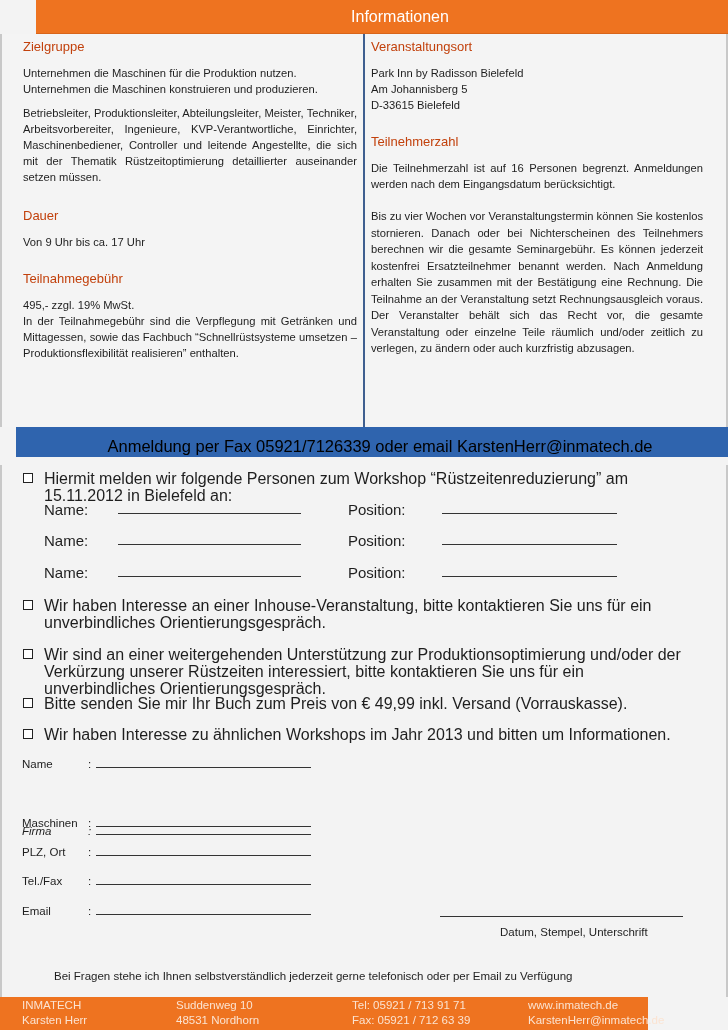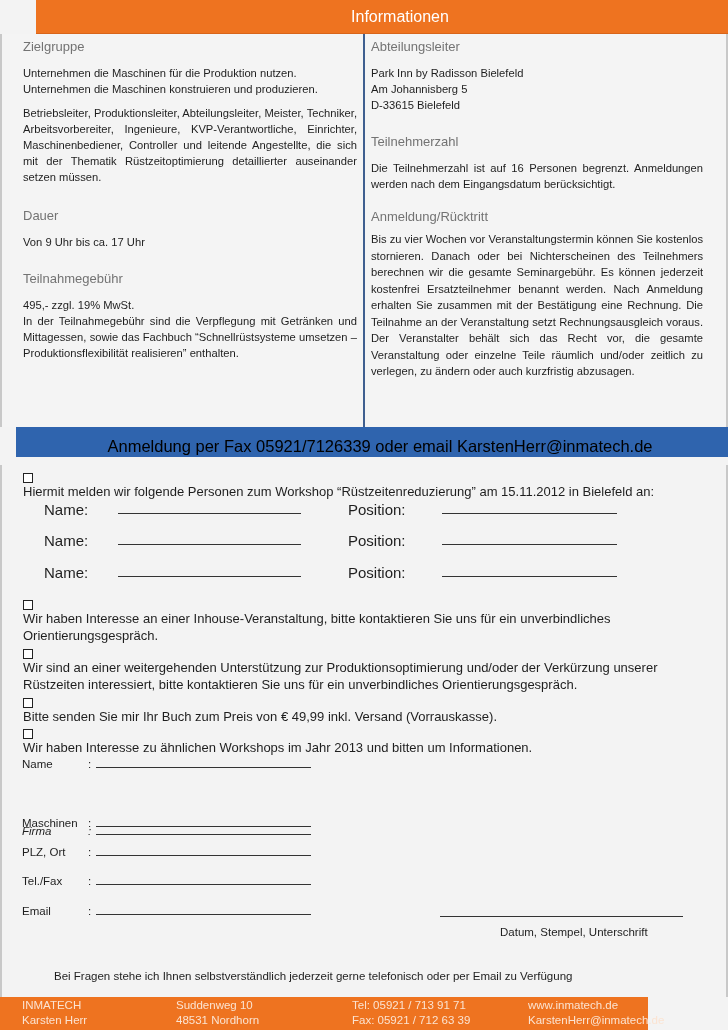--- a/index.html
+++ b/index.html
@@ -7,33 +7,33 @@
   body { font-family: "Liberation Sans", "DejaVu Sans", sans-serif; color: #1e1e1e; position: relative; }
 
   .orange-bar { position: absolute; left: 0; top: 0; width: 728px; height: 34px; background: #ee7320; color: #fff; text-align: center; font-size: 16px; line-height: 34px; border-bottom: 1px solid #d8651a; margin-left: 36px; }
 
   .info-area { position: absolute; left: 0; top: 34px; width: 728px; height: 393px; background: #f4f4f4; border-left: 2px solid #c8c8c8; border-right: 2px solid #c8c8c8; }
   .divider-v { position: absolute; left: 363px; top: 34px; width: 2px; height: 393px; background: #3f5f8f; }
 
   .col { position: absolute; top: 38px; font-size: 11.2px; line-height: 16px; }
   .col-left { left: 23px; width: 334px; }
   .col-right { left: 371px; width: 332px; }
-  .sec-title { font-size: 13px; line-height: 18px; margin-bottom: 9px; color: #737373; }
+  .sec-title { font-size: 13px; line-height: 18px; margin-bottom: 9px; color: #c2410c; }
   .para { text-align: justify; }
   .para-nojust { text-align: left; }
   .mb-8 { margin-bottom: 8px; }
   .mb-20 { margin-bottom: 20px; }
   .mb-22 { margin-bottom: 22px; }
   .mb-16 { margin-bottom: 16px; }
 
   .blue-bar { position: absolute; left: 16px; top: 427px; width: 728px; height: 30px; background: #2f64ae; color: #000000; text-align: center; font-size: 16.5px; line-height: 38px; }
 
   .form-area { position: absolute; left: 0; top: 465px; width: 728px; height: 532px; background: #f3f3f3; border-left: 2px solid #c8c8c8; border-right: 2px solid #c8c8c8; }
 
-  .cb-row { position: absolute; left: 23px; font-size: 13px; line-height: 17px; display: flex; flex-direction: column; }
+  .cb-row { position: absolute; left: 23px; font-size: 16px; line-height: 17px; display: flex; }
   .cb { width: 10px; height: 10px; border: 1.2px solid #222; margin-top: 3px; margin-right: 11px; flex-shrink: 0; background: #fff; cursor: pointer; }
   .cb-text { width: 650px; }
 
   .name-row { position: absolute; left: 44px; font-size: 15px; line-height: 16px; display: flex; gap: 36px; }
   .name-label { width: 38px; }
   .line-field { display: inline-block; border-bottom: 1px solid #333; height: 12px; }
   .pos-label { margin-left: 11px; }
 
   .contact-row { position: absolute; left: 22px; font-size: 11.5px; line-height: 16px; display: flex; }
   .contact-label { width: 66px; }
@@ -63,29 +63,28 @@
 
   <div class="sec-title">Dauer</div>
   <div class="mb-20">Von 9 Uhr bis ca. 17 Uhr</div>
 
   <div class="sec-title">Teilnahmegebühr</div>
   <div>495,- zzgl. 19% MwSt.</div>
   <div class="para">In der Teilnahmegebühr sind die Verpflegung mit Getränken und Mittagessen, sowie das Fachbuch “Schnellrüstsysteme umsetzen – Produktionsflexibilität realisieren” enthalten.</div>
 </div>
 
 <div class="col col-right">
-  <div class="sec-title">Abteilungsleiter</div>
+  <div class="sec-title">Veranstaltungsort</div>
   <div>Park Inn by Radisson Bielefeld</div>
   <div>Am Johannisberg 5</div>
   <div class="mb-20">D-33615 Bielefeld</div>
 
   <div class="sec-title">Teilnehmerzahl</div>
   <div class="para mb-16">Die Teilnehmerzahl ist auf 16 Personen begrenzt. Anmeldungen werden nach dem Eingangsdatum berücksichtigt.</div>
 
-  <div class="sec-title" style="margin-bottom:5px;">Anmeldung/Rücktritt</div>
   <div class="para" style="line-height:16.5px; text-align-last:left;">Bis zu vier Wochen vor Veranstaltungstermin können Sie kostenlos stornieren. Danach oder bei Nichterscheinen des Teilnehmers berechnen wir die gesamte Seminargebühr. Es können jederzeit kostenfrei Ersatzteilnehmer benannt werden. Nach Anmeldung erhalten Sie zusammen mit der Bestätigung eine Rechnung. Die Teilnahme an der Veranstaltung setzt Rechnungsausgleich voraus. Der Veranstalter behält sich das Recht vor, die gesamte Veranstaltung oder einzelne Teile räumlich und/oder zeitlich zu verlegen, zu ändern oder auch kurzfristig abzusagen.</div>
 </div>
 
 <div class="blue-bar">Anmeldung per Fax 05921/7126339 oder email KarstenHerr@inmatech.de</div>
 
 <div class="form-area"></div>
 
 <div class="cb-row" style="top:470px;">
   <span class="cb"></span>
   <span class="cb-text">Hiermit melden wir folgende Personen zum Workshop “Rüstzeitenreduzierung” am 15.11.2012 in Bielefeld an:</span>

